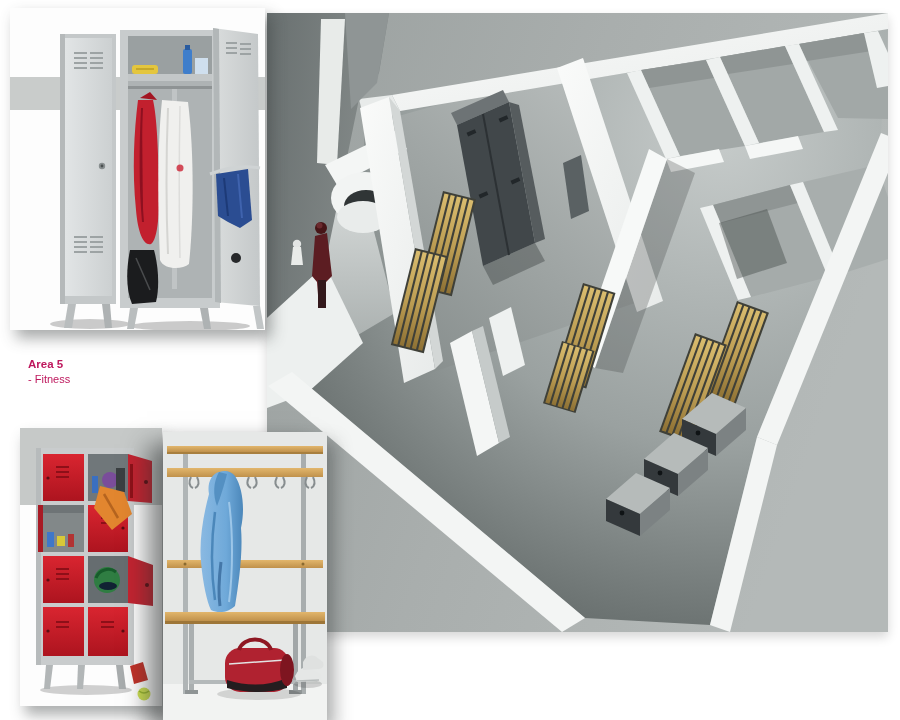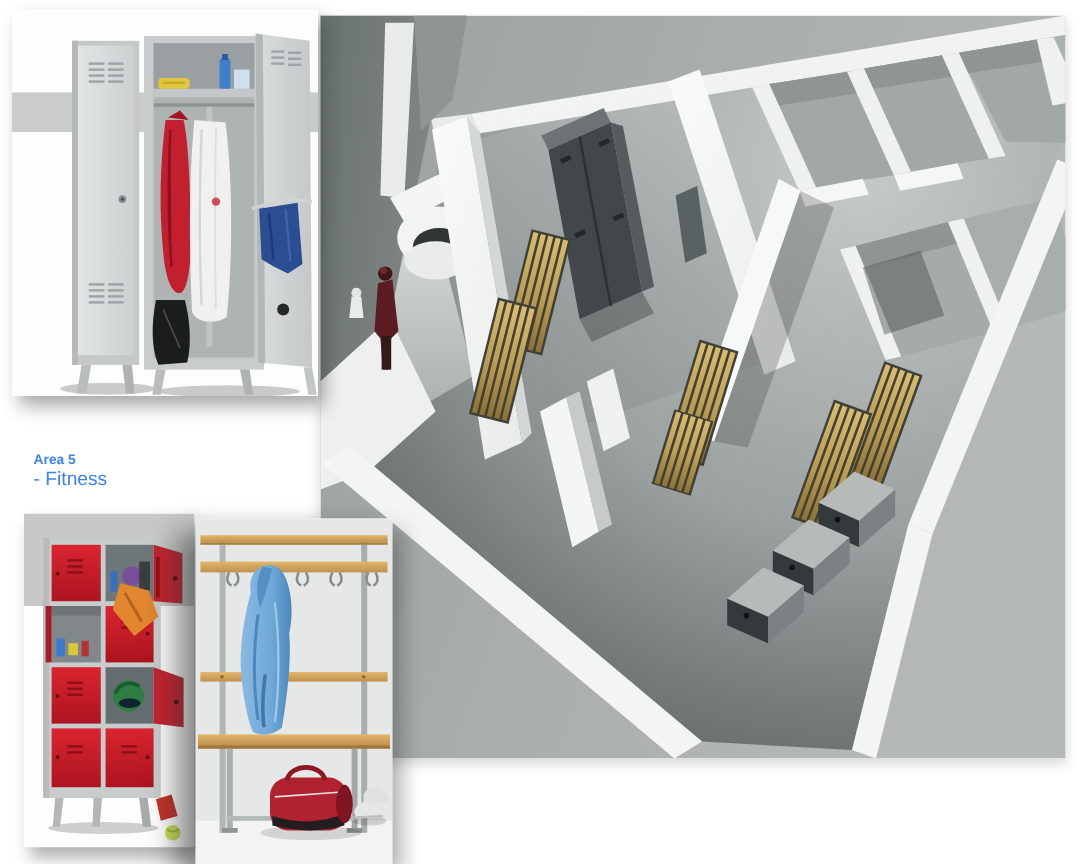--- a/index.html
+++ b/index.html
@@ -8,23 +8,23 @@
   .photo{position:absolute;background:#fff;}
   .photo svg{display:block;}
   #photo-top{left:10px;top:8px;width:255px;height:322px;z-index:3;
              box-shadow:6px 8px 14px rgba(60,65,65,.45);}
   #render{left:267px;top:13px;width:621px;height:619px;z-index:1;
           box-shadow:0 5px 10px rgba(0,0,0,.16);}
   #photo-red{left:20px;top:428px;width:142px;height:278px;z-index:2;
              box-shadow:5px 9px 13px rgba(60,65,65,.42);}
   #photo-bench{left:163px;top:432px;width:164px;height:288px;z-index:4;
              box-shadow:-16px 12px 22px rgba(45,50,50,.55), 8px 10px 16px rgba(45,50,50,.35);}
-  .area-label{position:absolute;left:28px;top:377px;z-index:5;color:#3b82f6;line-height:15px;}
+  .area-label{position:absolute;left:28px;top:357px;z-index:5;color:#be185d;line-height:15px;}
   .area-label .t{font-size:11.5px;font-weight:bold;}
-  .area-label .s{font-size:16px;}
+  .area-label .s{font-size:11px;}
 </style>
 </head>
 <body>
 
 <div class="page">
 
   <div class="photo" id="render" aria-label="Aerial 3D render of the Area 5 fitness changing area: white walls, grey lockers, wooden slat benches, shower cubicles and a person at the entrance">
     <svg width="621" height="619" viewBox="0 0 621 619" xmlns="http://www.w3.org/2000/svg">
       <defs>
         <linearGradient id="bgGrad" x1="0" y1="0" x2="1" y2="0.35">

